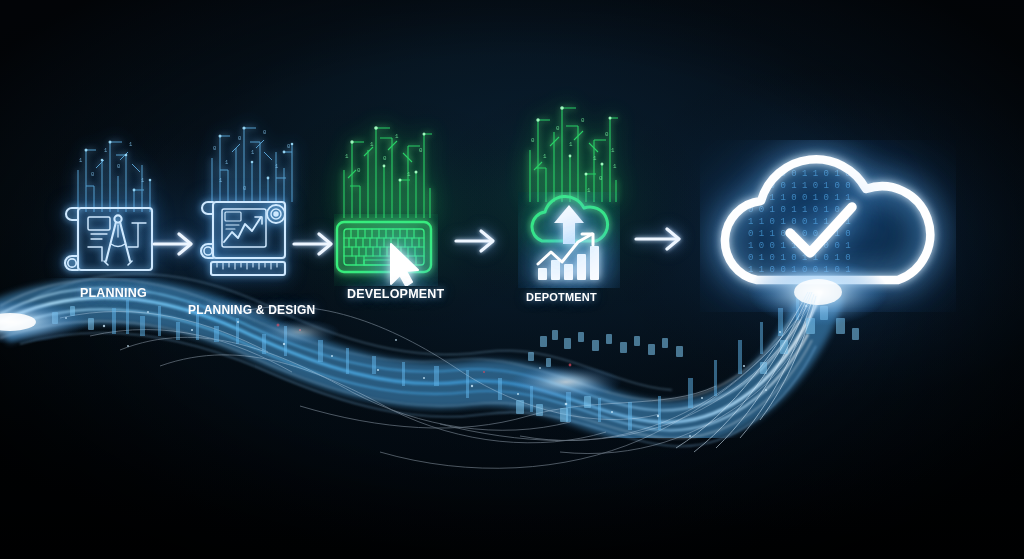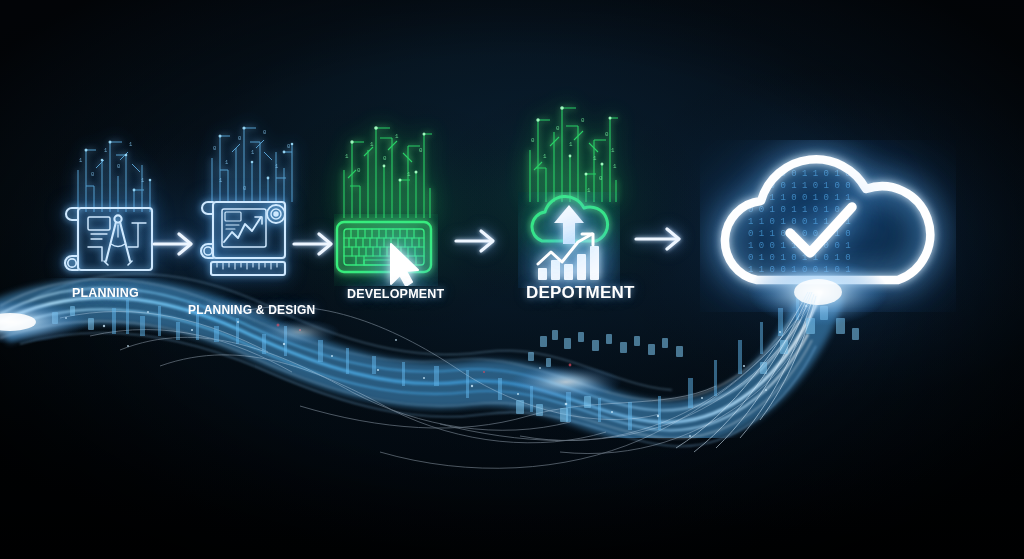--- a/index.html
+++ b/index.html
@@ -438,19 +438,19 @@
     <g fill="none" stroke="#dbf0ff" stroke-width="1" opacity=".55">
       <path d="M760 420 C 790 380, 806 336, 816 296"></path>
       <path d="M740 438 C 778 394, 800 340, 814 294"></path>
       <path d="M716 448 C 762 404, 792 344, 812 292"></path>
       <path d="M694 452 C 748 410, 786 346, 810 292"></path>
       <path d="M676 448 C 734 412, 778 348, 808 292"></path>
     </g>
   </svg>
 
   <div id="labels">
-      <div class="lbl" style="left: 72px; top: 286px; font-size: 12.5px;">PLANNING</div>
+      <div class="lbl" style="left: 80px; top: 286px; font-size: 12.5px;">PLANNING</div>
       <div class="lbl" style="left: 188px; top: 286px; font-size: 12px; margin-top: 17px;">PLANNING &amp; DESIGN</div>
       <div class="lbl" style="left: 347px; top: 287px; font-size: 12.5px;">DEVELOPMENT</div>
-      <div class="lbl" style="left: 526px; top: 283px; font-size: 17px;">DEPOTMENT</div>
+      <div class="lbl" style="left: 526px; top: 291px; font-size: 11px;">DEPOTMENT</div>
     </div>
 
 </div>
 
 </body></html>

